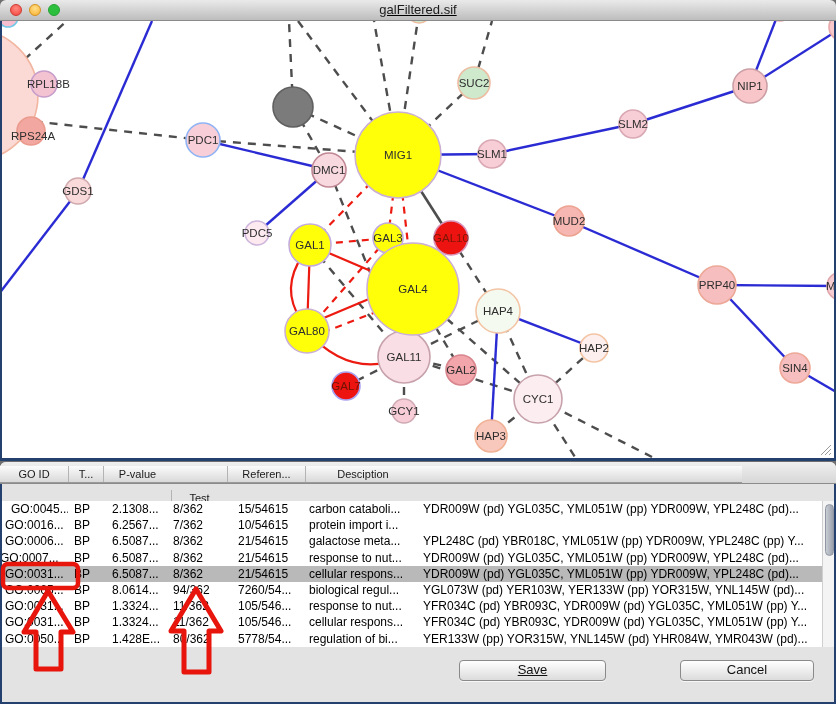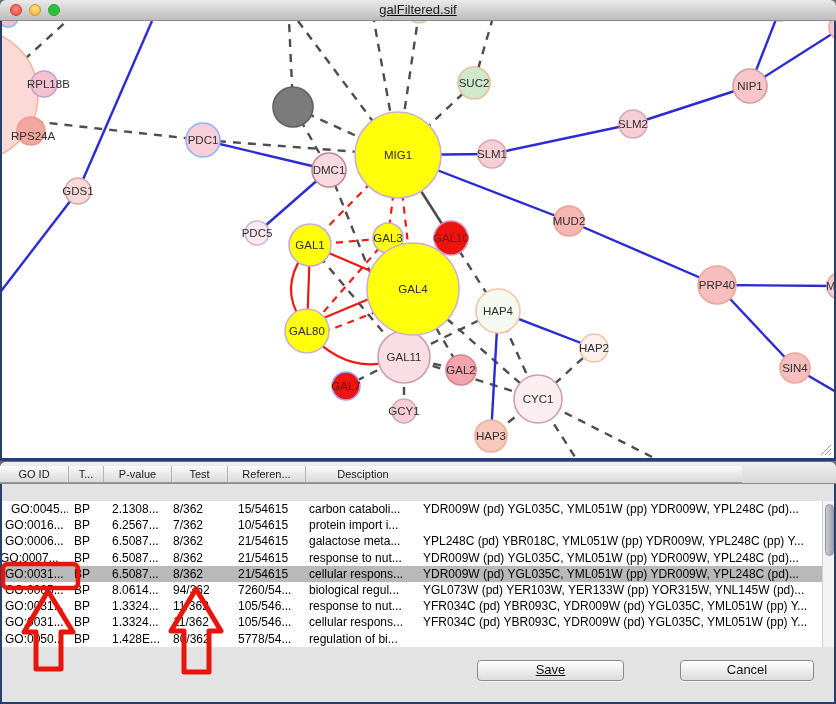--- a/index.html
+++ b/index.html
@@ -37,21 +37,21 @@
   .cell{box-sizing:border-box;font-size:12px;color:#000;overflow:hidden;white-space:nowrap;flex:none;}
   
   #vscroll{position:absolute;left:822px;top:39px;width:14px;height:146px;background:#f4f4f4;
            border-left:1px solid #cfcfcf;box-sizing:border-box;}
   #vthumb{position:absolute;left:2px;top:3px;width:9px;height:52px;border-radius:5px;
           background:linear-gradient(90deg,#c9cdd4,#9ba1ac);border:1px solid #8f96a2;box-sizing:border-box;}
   
   .btn{position:absolute;height:19px;border:1px solid #8a8a8a;border-radius:4px;
        background:linear-gradient(#ffffff,#dcdcdc);font-size:13px;color:#111;
        text-align:center;line-height:18px;box-shadow:0 1px 0 rgba(255,255,255,.7);}
-  #btn-save{left:477px;top:198px;width:145px;text-decoration:underline;}
+  #btn-save{left:459px;top:198px;width:145px;text-decoration:underline;}
   #btn-cancel{left:680px;top:198px;width:132px;}
   
   #anno-svg{position:absolute;left:0;top:0;z-index:50;pointer-events:none;}
 </style>
 </head>
 <body>
 
 <div class="window" id="win-net">
   <div class="titlebar" id="net-titlebar">
     <span class="tl tl-red"></span>
@@ -196,21 +196,21 @@
   <div class="titlebar" id="noa-titlebar">
     <span class="tlh" style="left:10px;"></span>
     <span class="tlh" style="left:31px;"></span>
     <span class="tlh" style="left:52px;"></span>
     <span id="noa-title">NOA output for Single Mode</span>
   </div>
   <div id="noa-header">
       <div class="hc" style="width: 68px;">GO ID</div>
       <div class="hc" style="width: 35px;">T...</div>
       <div class="hc" style="width: 68px;">P-value</div>
-      <div class="hc" style="width: 56px;">Test</div>
+      <div class="hc" style="width: 56px; margin-top: 24px;">Test</div>
       <div class="hc" style="width: 78px;">Referen...</div>
       <div class="hc" style="width: 115px; text-align: center;">Desciption</div>
     </div>
   <div id="noa-rows">
       <div class="trow">
         <div class="cell" style="width: 68px; padding-left: 11px;">GO:0045...</div>
         <div class="cell" style="width: 35px; padding-left: 6px;">BP</div>
         <div class="cell" style="width: 68px; padding-left: 9px;">2.1308...</div>
         <div class="cell" style="width: 56px; padding-left: 2px;">8/362</div>
         <div class="cell" style="width: 78px; padding-left: 11px;">15/54615</div>
@@ -279,20 +279,21 @@
         <div class="cell" style="width: 115px; padding-left: 4px;">cellular respons...</div>
         <div class="cell" style="width: 403px; padding-left: 3px;">YFR034C (pd) YBR093C, YDR009W (pd) YGL035C, YML051W (pp) Y...</div>
       </div>
       <div class="trow">
         <div class="cell" style="width: 68px; padding-left: 5px;">GO:0050...</div>
         <div class="cell" style="width: 35px; padding-left: 6px;">BP</div>
         <div class="cell" style="width: 68px; padding-left: 9px;">1.428E...</div>
         <div class="cell" style="width: 56px; padding-left: 2px;">80/362</div>
         <div class="cell" style="width: 78px; padding-left: 11px;">5778/54...</div>
         <div class="cell" style="width: 115px; padding-left: 4px;">regulation of bi...</div>
+        <div class="cell" style="width: 403px; padding-left: 3px;">YER133W (pp) YOR315W, YNL145W (pd) YHR084W, YMR043W (pd)...</div>
       </div>
     </div>
   <div id="vscroll">
     <div id="vthumb"></div>
   </div>
   <div class="btn" id="btn-save">Save</div>
   <div class="btn" id="btn-cancel">Cancel</div>
   <div class="navy" style="left:0;top:22px;width:2px;height:220px;"></div>
   <div class="navy" style="right:0;top:22px;width:2px;height:220px;"></div>
   <div class="navy" style="left:0;top:240px;width:836px;height:2px;"></div>

